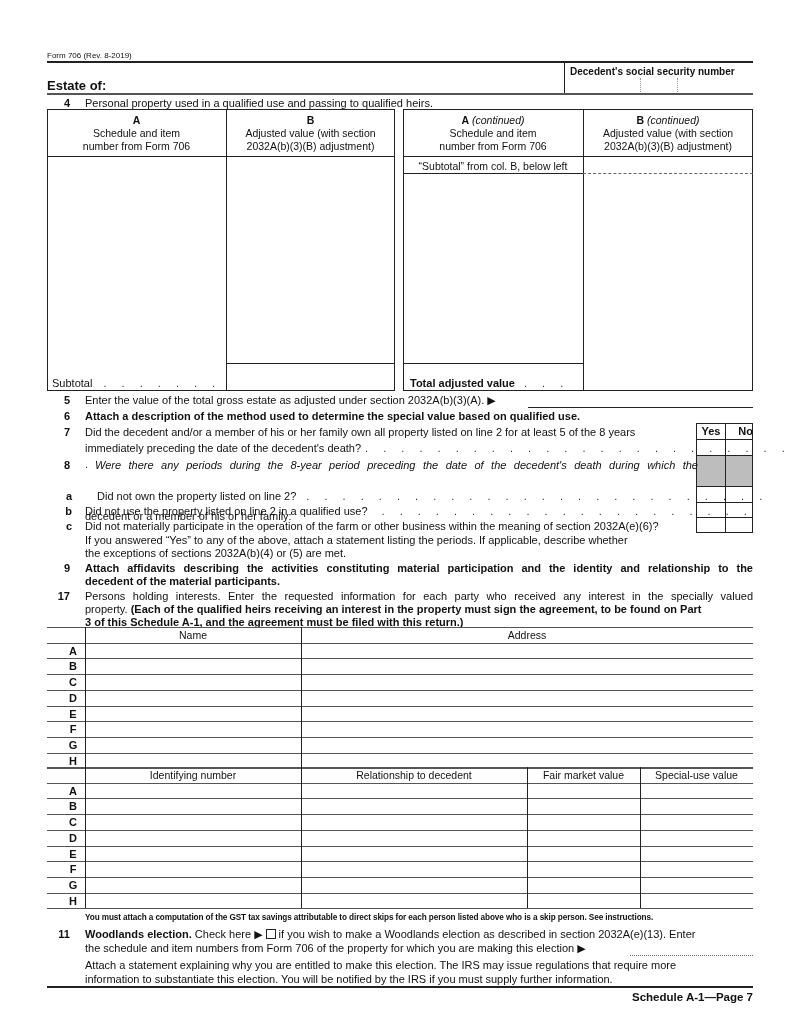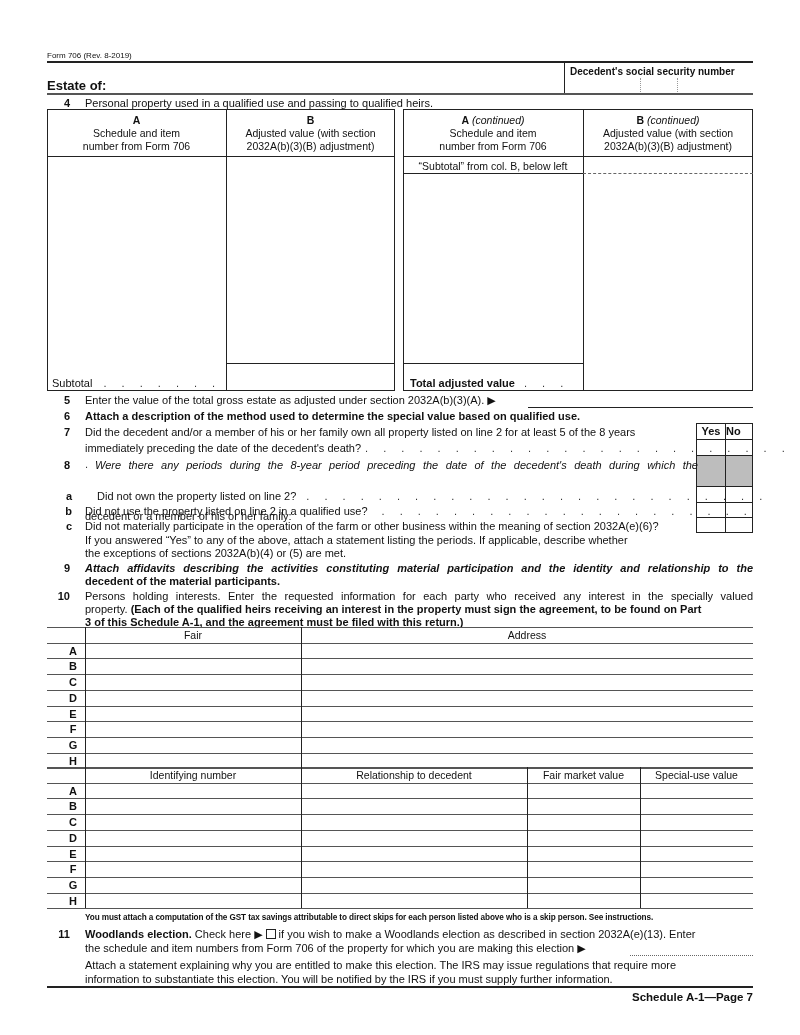--- a/index.html
+++ b/index.html
@@ -82,21 +82,21 @@
 <div class="txt" style="left:85px;top:392px;">Enter the value of the total gross estate as adjusted under section 2032A(b)(3)(A). ▶</div>
 <input class="cell" style="left: 530px; top: 393px; width: 223px; height: 14px;">
 <div class="hline" style="left:528px;top:407px;width:225px;"></div>
 
 <div class="num" style="left:48px;top:410px;">6</div>
 <div class="txt b" style="left:85px;top:408px;">Attach a description of the method used to determine the special value based on qualified use.</div>
 
 <div class="box" style="left:696px;top:423px;width:57px;height:110px;"></div>
 <div class="vline" style="left:725px;top:423px;height:110px;"></div>
 <div class="abs b t11" style="left:697px;top:425px;width:28px;text-align:center;">Yes</div>
-<div class="abs b t11" style="left:726px;top:425px;width:27px;text-align:left;">No</div>
+<div class="abs b t11" style="left:726px;top:425px;width:27px;text-align:right;">No</div>
 <div class="hline" style="left:696px;top:439px;width:57px;"></div>
 <div class="abs" style="left:697px;top:440px;width:28px;height:14px;"></div>
 <div class="abs" style="left:726px;top:440px;width:27px;height:14px;"></div>
 <div class="hline" style="left:696px;top:455px;width:57px;"></div>
 <div class="shade" style="left:697px;top:456px;width:28px;height:30px;"></div>
 <div class="shade" style="left:726px;top:456px;width:26px;height:30px;"></div>
 <div class="hline" style="left:696px;top:486px;width:57px;"></div>
 <div class="abs" style="left:697px;top:487px;width:28px;height:14px;"></div>
 <div class="abs" style="left:726px;top:487px;width:27px;height:14px;"></div>
 <div class="hline" style="left:696px;top:502px;width:57px;"></div>
@@ -116,31 +116,31 @@
 <div class="abs b t11" style="left:58px;top:490px;width:14px;text-align:right;">a</div>
 <div class="txt" style="left:85px;top:488px;padding-left:12px;"><span>Did not own the property listed on line 2?</span><span class="dots" style="margin-left:10px;">. . . . . . . . . . . . . . . . . . . . . . . . . .</span></div>
 <div class="abs b t11" style="left:58px;top:505px;width:14px;text-align:right;">b</div>
 <div class="txt" style="left:85px;top:503px;"><span>Did not use the property listed on line 2 in a qualified use?</span><span class="dots" style="margin-left:14px;">. . . . . . . . . . . . . . . . . . . . .</span></div>
 <div class="abs b t11" style="left:58px;top:520px;width:14px;text-align:right;">c</div>
 <div class="txt" style="left:85px;top:518px;">Did not materially participate in the operation of the farm or other business within the meaning of section 2032A(e)(6)?</div>
 <div class="txt" style="left:85px;top:532px;">If you answered “Yes” to any of the above, attach a statement listing the periods. If applicable, describe whether</div>
 <div class="txt" style="left:85px;top:545px;">the exceptions of sections 2032A(b)(4) or (5) are met.</div>
 
 <div class="num" style="left:48px;top:562px;">9</div>
-<div class="txt b" style="left:85px;top:560px;width:668px;text-align:justify;text-align-last:justify;font-style:italic;">Attach affidavits describing the activities constituting material participation and the identity and relationship to the</div>
+<div class="txt b" style="left:85px;top:560px;width:668px;text-align:justify;text-align-last:justify;">Attach affidavits describing the activities constituting material participation and the identity and relationship to the</div>
 <div class="txt b" style="left:85px;top:573px;">decedent of the material participants.</div>
 
-<div class="num" style="left:48px;top:590px;">10</div>
+<div class="num" style="left:48px;top:590px;">17</div>
 <div class="txt" style="left:85px;top:588px;width:668px;text-align:justify;text-align-last:justify;">Persons holding interests. Enter the requested information for each party who received any interest in the specially valued</div>
 <div class="txt" style="left:85px;top:601px;"><span>property.</span> <span class="b">(Each of the qualified heirs receiving an interest in the property must sign the agreement, to be found on Part</span></div>
 <div class="txt b" style="left:85px;top:614px;">3 of this Schedule A-1, and the agreement must be filed with this return.)</div>
 
 <div id="table1">
     <div class="hline gray" style="left:47px;top:627px;width:706px;"></div>
-    <div class="hdr" style="left:85px;top:629px;width:216px;">Fair</div>
+    <div class="hdr" style="left:85px;top:629px;width:216px;">Name</div>
     <div class="hdr" style="left:301px;top:629px;width:452px;">Address</div>
     <div class="hline gray" style="left:47px;top:642.7px;width:706px;"></div>
     <div class="hline gray" style="left:47px;top:658.4px;width:706px;"></div>
     <div class="hline gray" style="left:47px;top:674.1px;width:706px;"></div>
     <div class="hline gray" style="left:47px;top:689.8px;width:706px;"></div>
     <div class="hline gray" style="left:47px;top:705.5px;width:706px;"></div>
     <div class="hline gray" style="left:47px;top:721.2px;width:706px;"></div>
     <div class="hline gray" style="left:47px;top:736.9px;width:706px;"></div>
     <div class="hline gray" style="left:47px;top:752.6px;width:706px;"></div>
     <div class="hline gray" style="left:47px;top:768.3px;width:706px;"></div>

